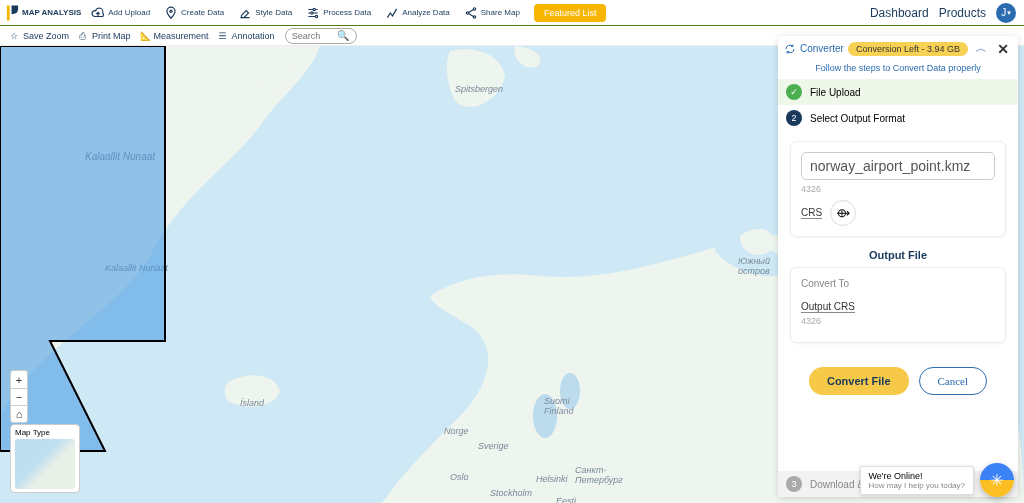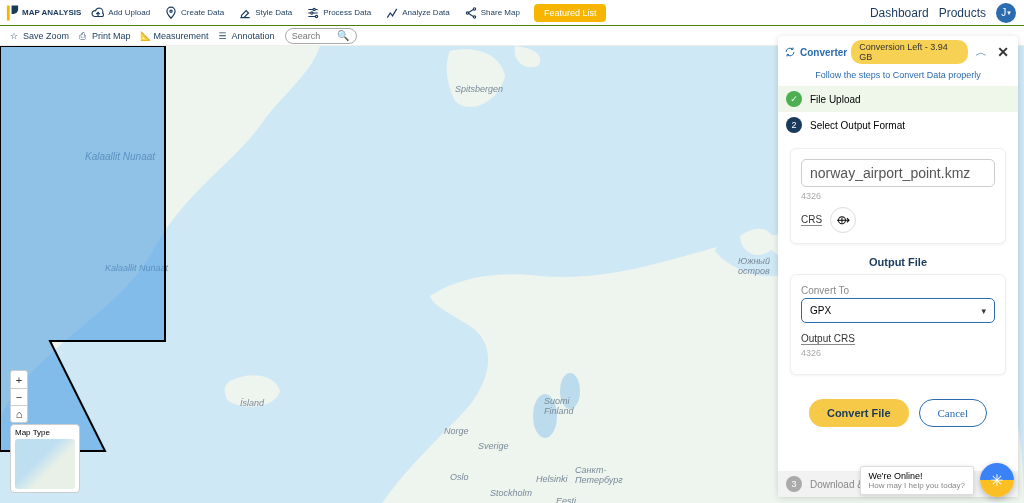--- a/index.html
+++ b/index.html
@@ -64,21 +64,21 @@
 .converter {
   position: absolute; top: 36px; right: 6px; width: 240px; bottom: 6px;
   background: #fff; border-radius: 4px; z-index:30;
   box-shadow: 0 1px 6px rgba(0,0,0,0.15);
   display:flex; flex-direction:column;
   font-size: 10px;
 }
 .conv-header {
   display:flex; align-items:center; padding:4px 6px; gap:4px;
 }
-.conv-title { color:#2b6cb0; font-weight:700; display:flex; align-items:center; gap:4px; }
+.conv-title { color:#2b6cb0; font-weight:400; display:flex; align-items:center; gap:4px; }
 .conv-reload { width:12px;height:12px; color:#2b6cb0; }
 .conv-quota { background:#f7d154; border-radius:10px; padding:2px 8px; font-size:9px; color:#333; }
 .conv-collapse { margin-left:auto; color:#2b6cb0; cursor:pointer; font-size:12px; padding:0 3px;}
 .conv-close { color:#333; cursor:pointer; font-size:14px; padding:0 3px; font-weight:bold;}
 .conv-sub { text-align:center; color:#2b6cb0; font-size:9px; padding: 2px 0 6px; }
 
 .step-row { display:flex; align-items:center; gap:8px; padding:5px 8px; }
 .step-row.done { background:#eef7e9; }
 .step-row.active { background:#fff; }
 .step-row.muted { background:#f2f2f2; color:#888; }
@@ -306,24 +306,20 @@
       <div class="sub-val">4326</div>
       <div class="crs-row">
         <span class="crs-label">CRS</span>
         <span class="crs-scan">⟴</span>
       </div>
     </div>
 
     <div class="section-head">Output File</div>
     <div class="inner-card">
       <div class="small-label">Convert To</div>
-      <div class="select">
-        <span>GPX</span>
-        <span class="caret">▾</span>
-      </div>
       <div style="height:10px"></div>
       <span class="crs-label">Output CRS</span>
       <div class="sub-val">4326</div>
     </div>
 
     <div class="btn-row">
       <button class="btn-primary">Convert File</button>
       <button class="btn-secondary">Cancel</button>
     </div>
   </div>

